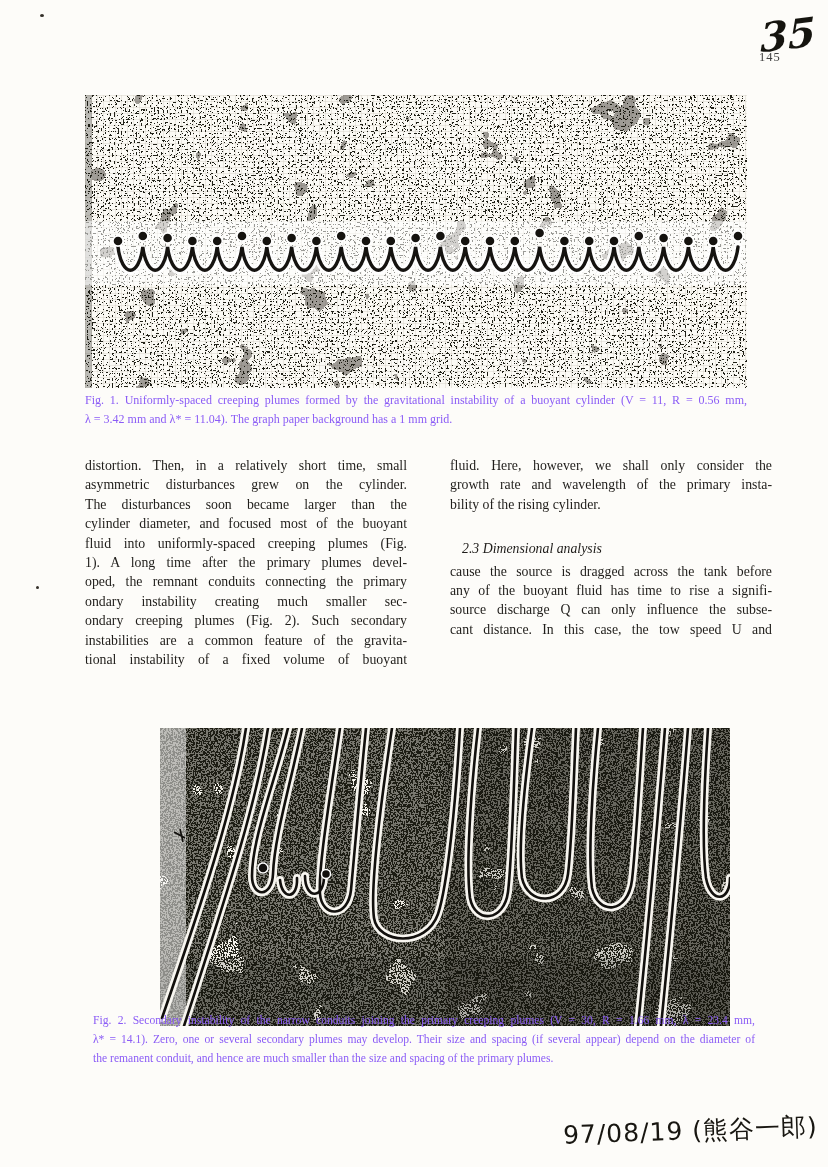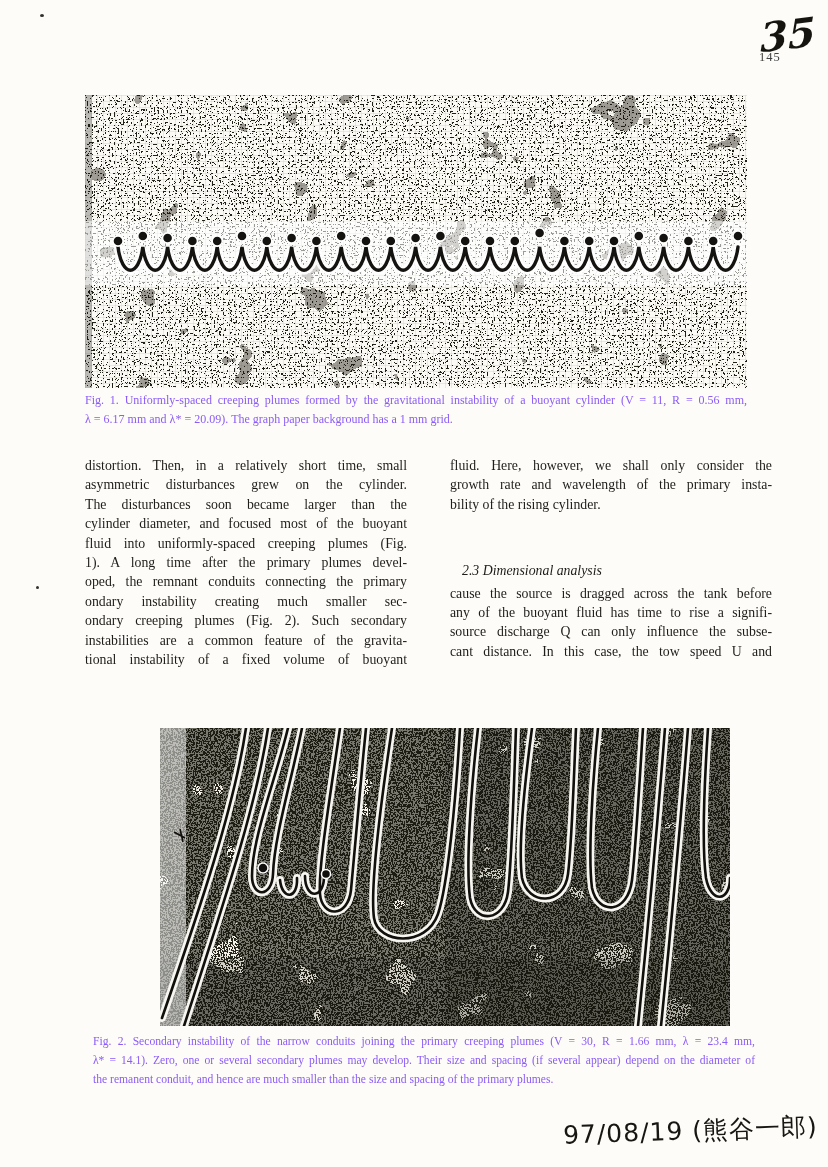--- a/index.html
+++ b/index.html
@@ -38,33 +38,33 @@
   .core{fill:none;stroke:#12100d;stroke-width:2.6;stroke-linecap:round;}
   .ghalo{fill:none;stroke:#ffffff;stroke-width:9;stroke-linecap:round;opacity:.9;}
   .gcore{fill:none;stroke:#151310;stroke-width:3.4;stroke-linecap:round;}
   #garland-dots circle{fill:#15130f;stroke:#ffffff;stroke-width:1.6;}
   
   .caption{
     position:absolute;color:#8b5cf6;
     font-size:12px;line-height:18.6px;
   }
   .cap1{left:85px;top:391px;width:662px;}
-  .cap2{left:93px;top:1033px;width:662px;font-size:11.6px;line-height:18.8px;}
+  .cap2{left:93px;top:1012px;width:662px;font-size:11.6px;line-height:18.8px;}
   
   .col{
     position:absolute;top:456px;width:322px;
     font-size:13.8px;line-height:19.4px;
   }
   .col-left{left:85px;}
   .col-right{left:450px;}
   .jline{text-align:justify;text-align-last:justify;}
   .lline{text-align:left;}
   .indent{text-indent:14px;}
   .sec-heading{
-    font-style:italic;margin-top:47px;margin-bottom:3px;
+    font-style:italic;margin-top:25px;margin-bottom:3px;
     padding-left:12px;
   }
   .speckle{position:absolute;background:#34302a;border-radius:50%;}
 </style>
 </head>
 <body>
 
 <div class="page">
 
   <div class="hand-grade">35</div>
@@ -129,21 +129,21 @@
           <circle cx="578.6" cy="143" r="5.1"></circle>
           <circle cx="603.4" cy="146" r="5.1"></circle>
           <circle cx="628.2" cy="146" r="5.1"></circle>
           <circle cx="653.0" cy="141" r="5.1"></circle>
         </g>
     </svg>
   </div>
 
   <div class="caption cap1">
     <div class="jline">Fig. 1. Uniformly-spaced creeping plumes formed by the gravitational instability of a buoyant cylinder (V = 11,  R = 0.56 mm,</div>
-    <div class="lline">λ = 6.17 mm and λ* = 20.09). The graph paper background has a 1 mm grid.</div>
+    <div class="lline">λ = 3.42 mm and λ* = 11.04). The graph paper background has a 1 mm grid.</div>
   </div>
 
   <div class="col col-left">
     <div class="jline">distortion. Then, in a relatively short time, small</div>
     <div class="jline">asymmetric disturbances grew on the cylinder.</div>
     <div class="jline">The disturbances soon became larger than the</div>
     <div class="jline">cylinder diameter, and focused most of the buoyant</div>
     <div class="jline">fluid into uniformly-spaced creeping plumes (Fig.</div>
     <div class="jline">1). A long time after the primary plumes devel-</div>
     <div class="jline">oped, the remnant conduits connecting the primary</div>

